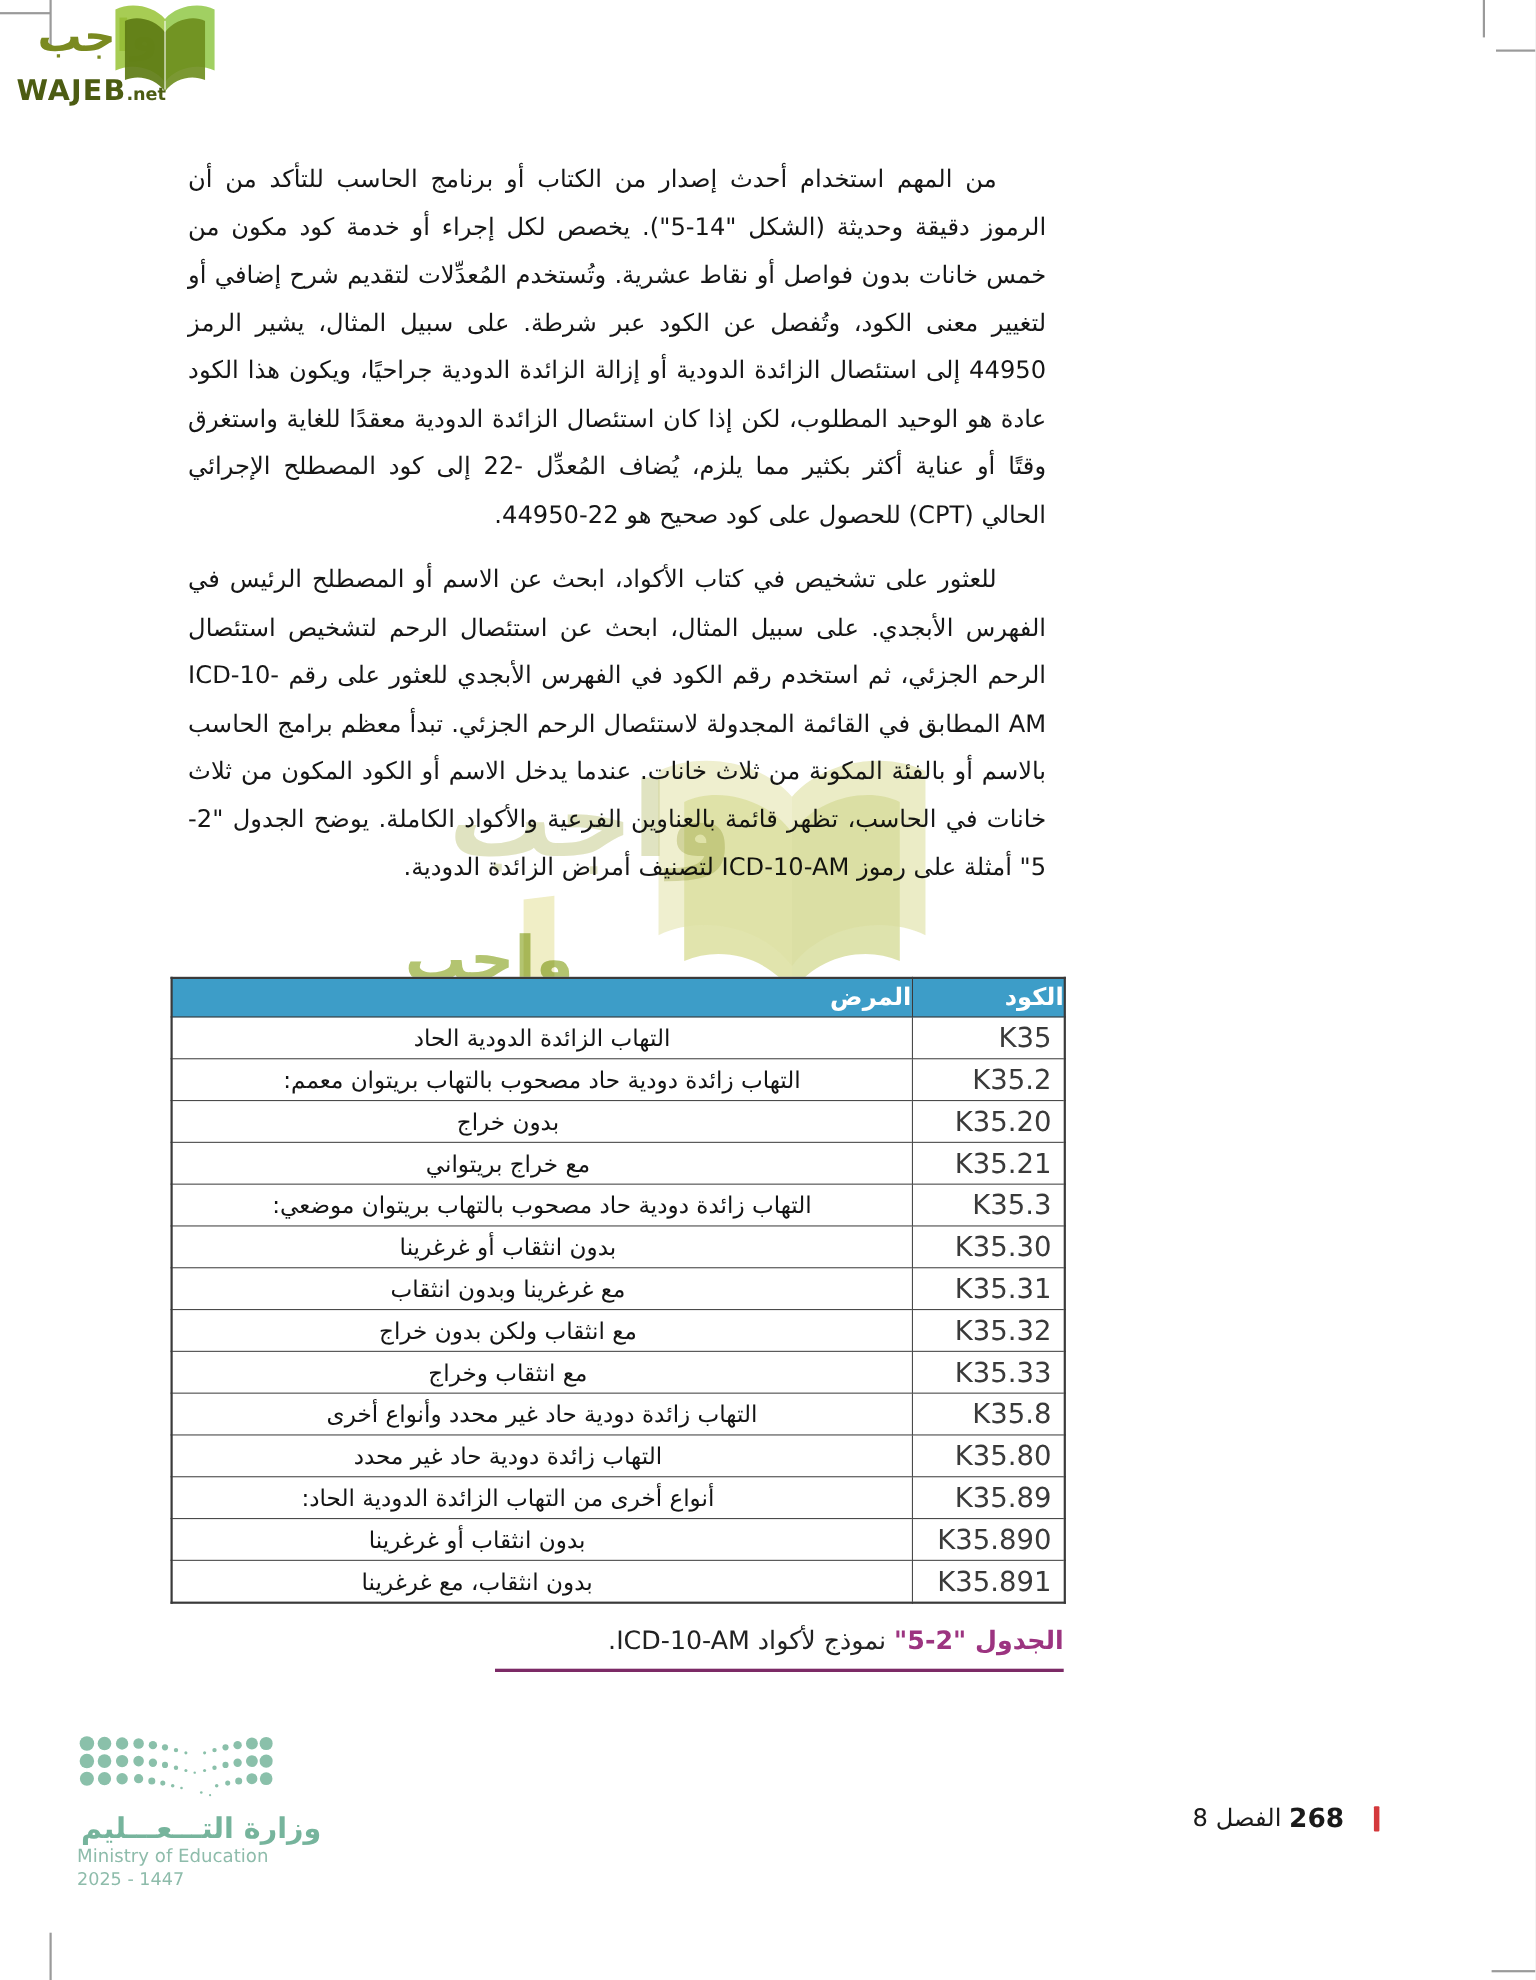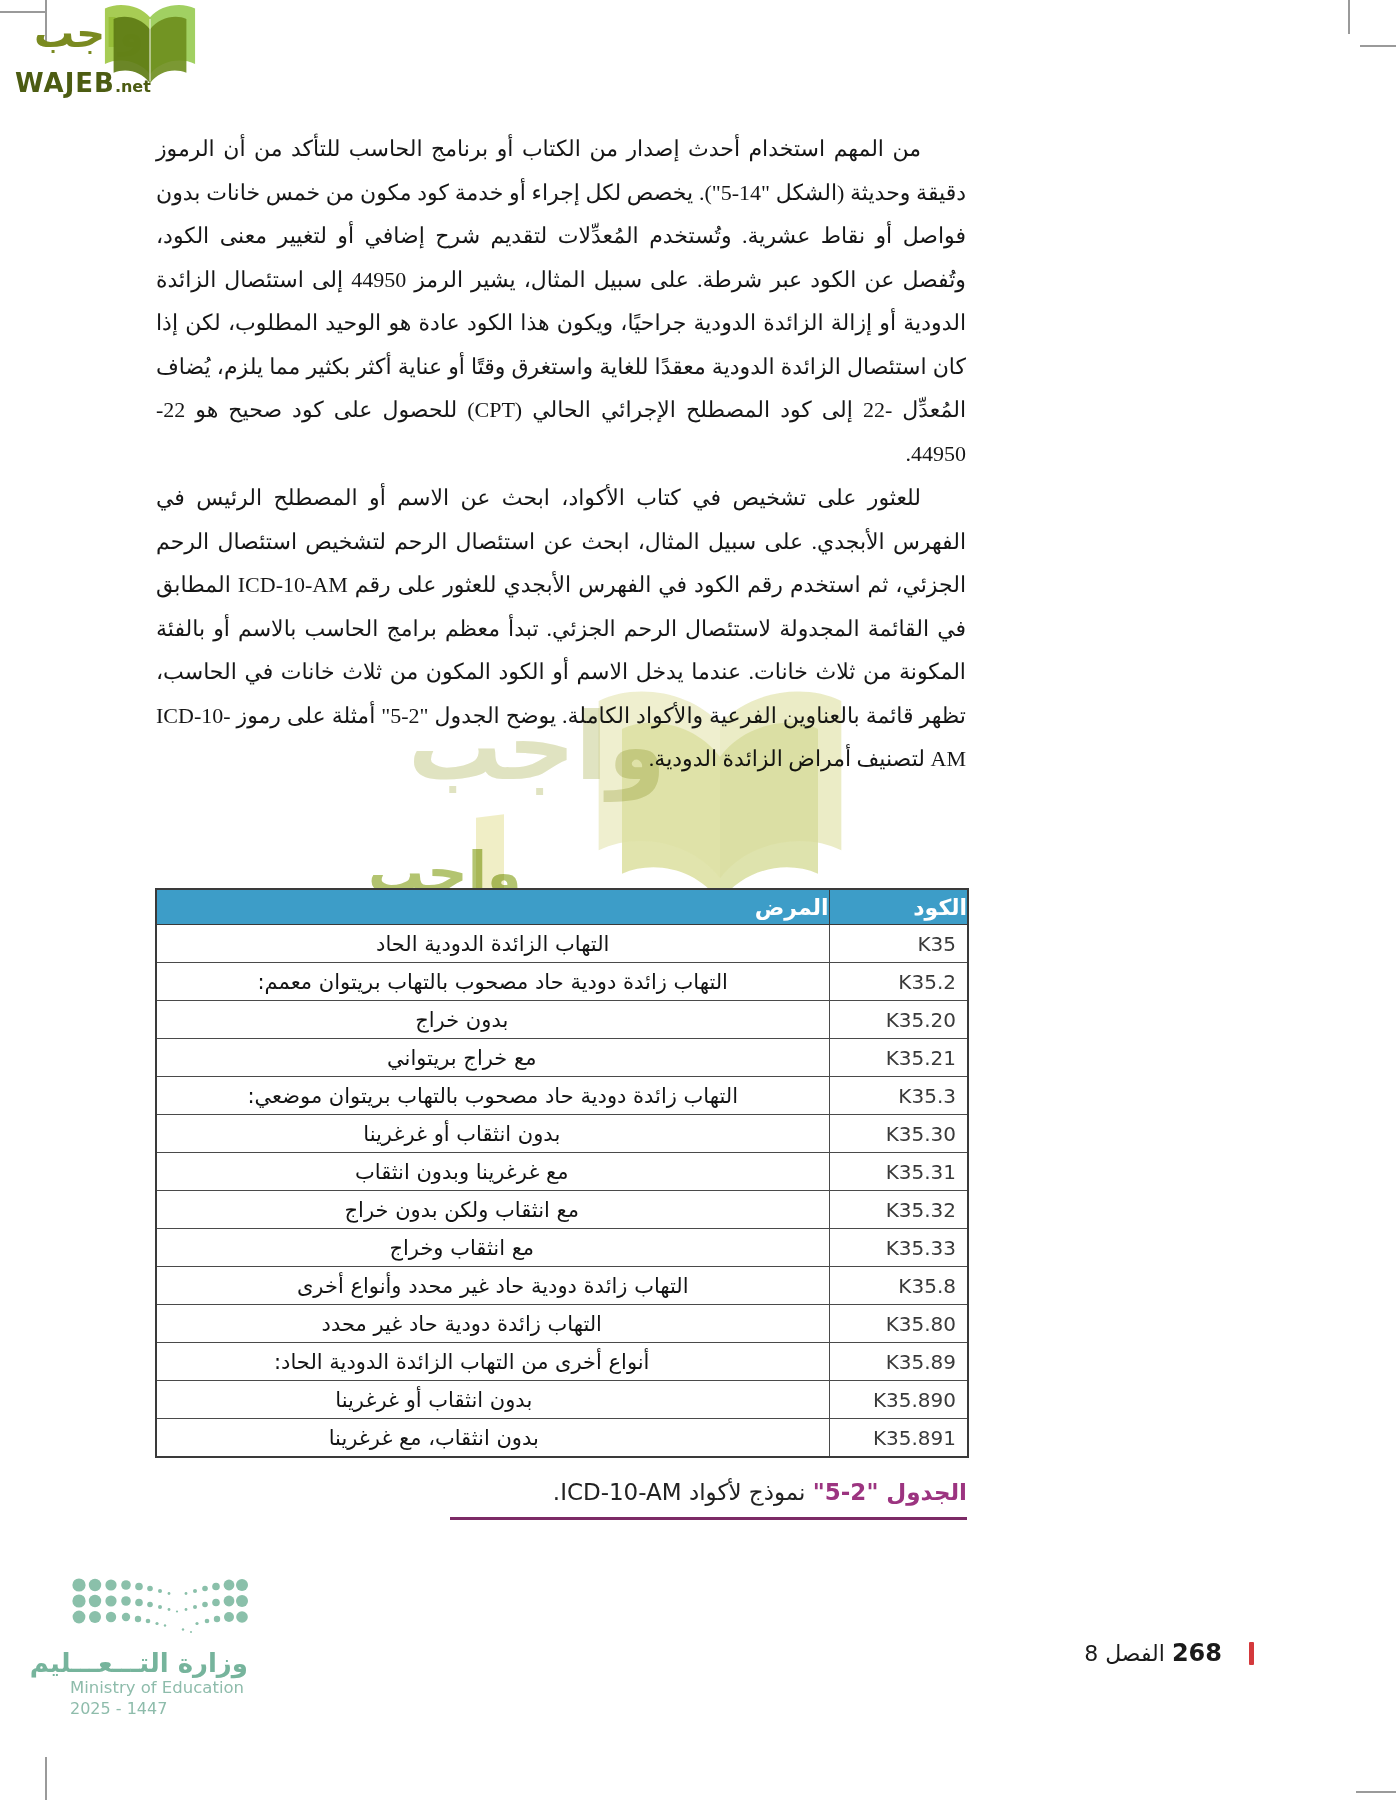--- a/index.html
+++ b/index.html
@@ -19,37 +19,37 @@
   .brand{position:absolute;left:12px;top:8px;}
   .brand-ar{position:absolute;left:22px;top:2px;font-size:40px;font-weight:bold;color:#7a8a20;direction:rtl;}
   .brand-latin{position:absolute;left:3px;top:60px;white-space:nowrap;}
   .brand-latin .w{font-size:26px;font-weight:bold;color:#4c5c12;letter-spacing:1px;}
   .brand-latin .n{font-size:16px;font-weight:bold;color:#4c5c12;}
   .brand-book{position:absolute;left:86px;top:-6px;width:104px;height:86px;}
 
   
   .text-block{position:absolute;left:155px;top:126px;width:812px;height:748px;overflow:hidden;
               direction:rtl;text-align:justify;font-size:22px;line-height:43.5px;color:#161616;}
-  .text-block p{margin:1px;text-indent:45px;font-family:Liberation Serif, serif;}
+  .text-block p{margin:16px;text-indent:45px;}
 
   
   .wm{position:absolute;pointer-events:none;mix-blend-mode:multiply;}
   .wm-wajeb-big{left:408px;top:692px;font-size:94px;font-weight:bold;color:#c2c783;opacity:.5;direction:rtl;}
   .wm-book{left:580px;top:686px;width:280px;height:226px;opacity:.55;}
   .wm-page{left:476px;top:816px;width:28px;height:94px;background:#e6e2a0;opacity:.6;transform:skewY(-7deg);}
   .wm-wajeb-small{left:368px;top:840px;font-size:56px;font-weight:bold;color:#93ab33;opacity:.7;direction:rtl;}
   .wm-wajebnet{left:372px;top:925px;font-size:44px;font-weight:bold;color:#b09d78;opacity:.9;letter-spacing:1px;}
 
   
   .icd-table{position:absolute;left:155px;top:888px;width:812px;border-collapse:collapse;
              direction:rtl;table-layout:fixed;border:2px solid #3a3a3a;background:#fff;}
   .icd-table th{background:#3d9dc8;color:#ffffff;font-size:22px;font-weight:bold;height:34px;
                 text-align:right;padding:0 0;border:1.2px solid #3a3a3a;}
   .icd-table td{height:37px;border:1.2px solid #4a4a4a;vertical-align:middle;background:#fff;}
-  .icd-table td.code{direction:ltr;text-align:right;padding:0 11px;font-size:20px;color:#3a3a3a;}
+  .icd-table td.code{direction:ltr;text-align:right;padding:0 11px;font-size:25px;color:#3a3a3a;}
   .icd-table td.disease{font-size:21px;text-align:center;padding:0 12px;color:#141414;}
   .icd-table td.disease.lvl1{padding-right:74px;}
   .icd-table td.disease.lvl2{padding-right:130px;}
 
   
   .caption{position:absolute;left:155px;top:1479px;width:812px;direction:rtl;text-align:right;
            font-size:23px;white-space:nowrap;}
   .caption .lbl{font-weight:bold;color:#9c3480;}
   .caption .rest{color:#222222;}
   .caption-rule{position:absolute;left:450px;top:1517px;width:517px;height:3px;background:#7c2a66;}
@@ -57,21 +57,21 @@
   
   .footer{position:absolute;top:1639px;right:142px;direction:rtl;display:flex;align-items:center;}
   .footer .bar{width:5px;height:23px;background:#d4393c;border-radius:1px;}
   .footer .num{font-size:24px;font-weight:bold;color:#1a1a1a;margin-right:27px;}
   .footer .chap{font-size:22px;color:#1a1a1a;margin-right:7px;}
 
   
   .ministry{position:absolute;left:70px;top:1576px;width:190px;}
   .ministry .dots{width:178px;height:62px;}
   .ministry .m-ar{direction:rtl;text-align:right;font-size:26px;font-weight:bold;color:#76b49c;
-                  width:178px;margin-top:6px;white-space:nowrap;}
+                  width:178px;margin-top:6px;white-space:nowrap;margin-left:44px;}
   .ministry .m-en{font-size:16.5px;color:#8ebcab;margin-top:0;white-space:nowrap;}
   .ministry .m-yr{font-size:16px;color:#8ebcab;margin-top:2px;}
 </style>
 </head>
 <body>
 
 <div class="page">
 
   <div class="crop crop-tl-h"></div>
   <div class="crop crop-tl-v"></div>

